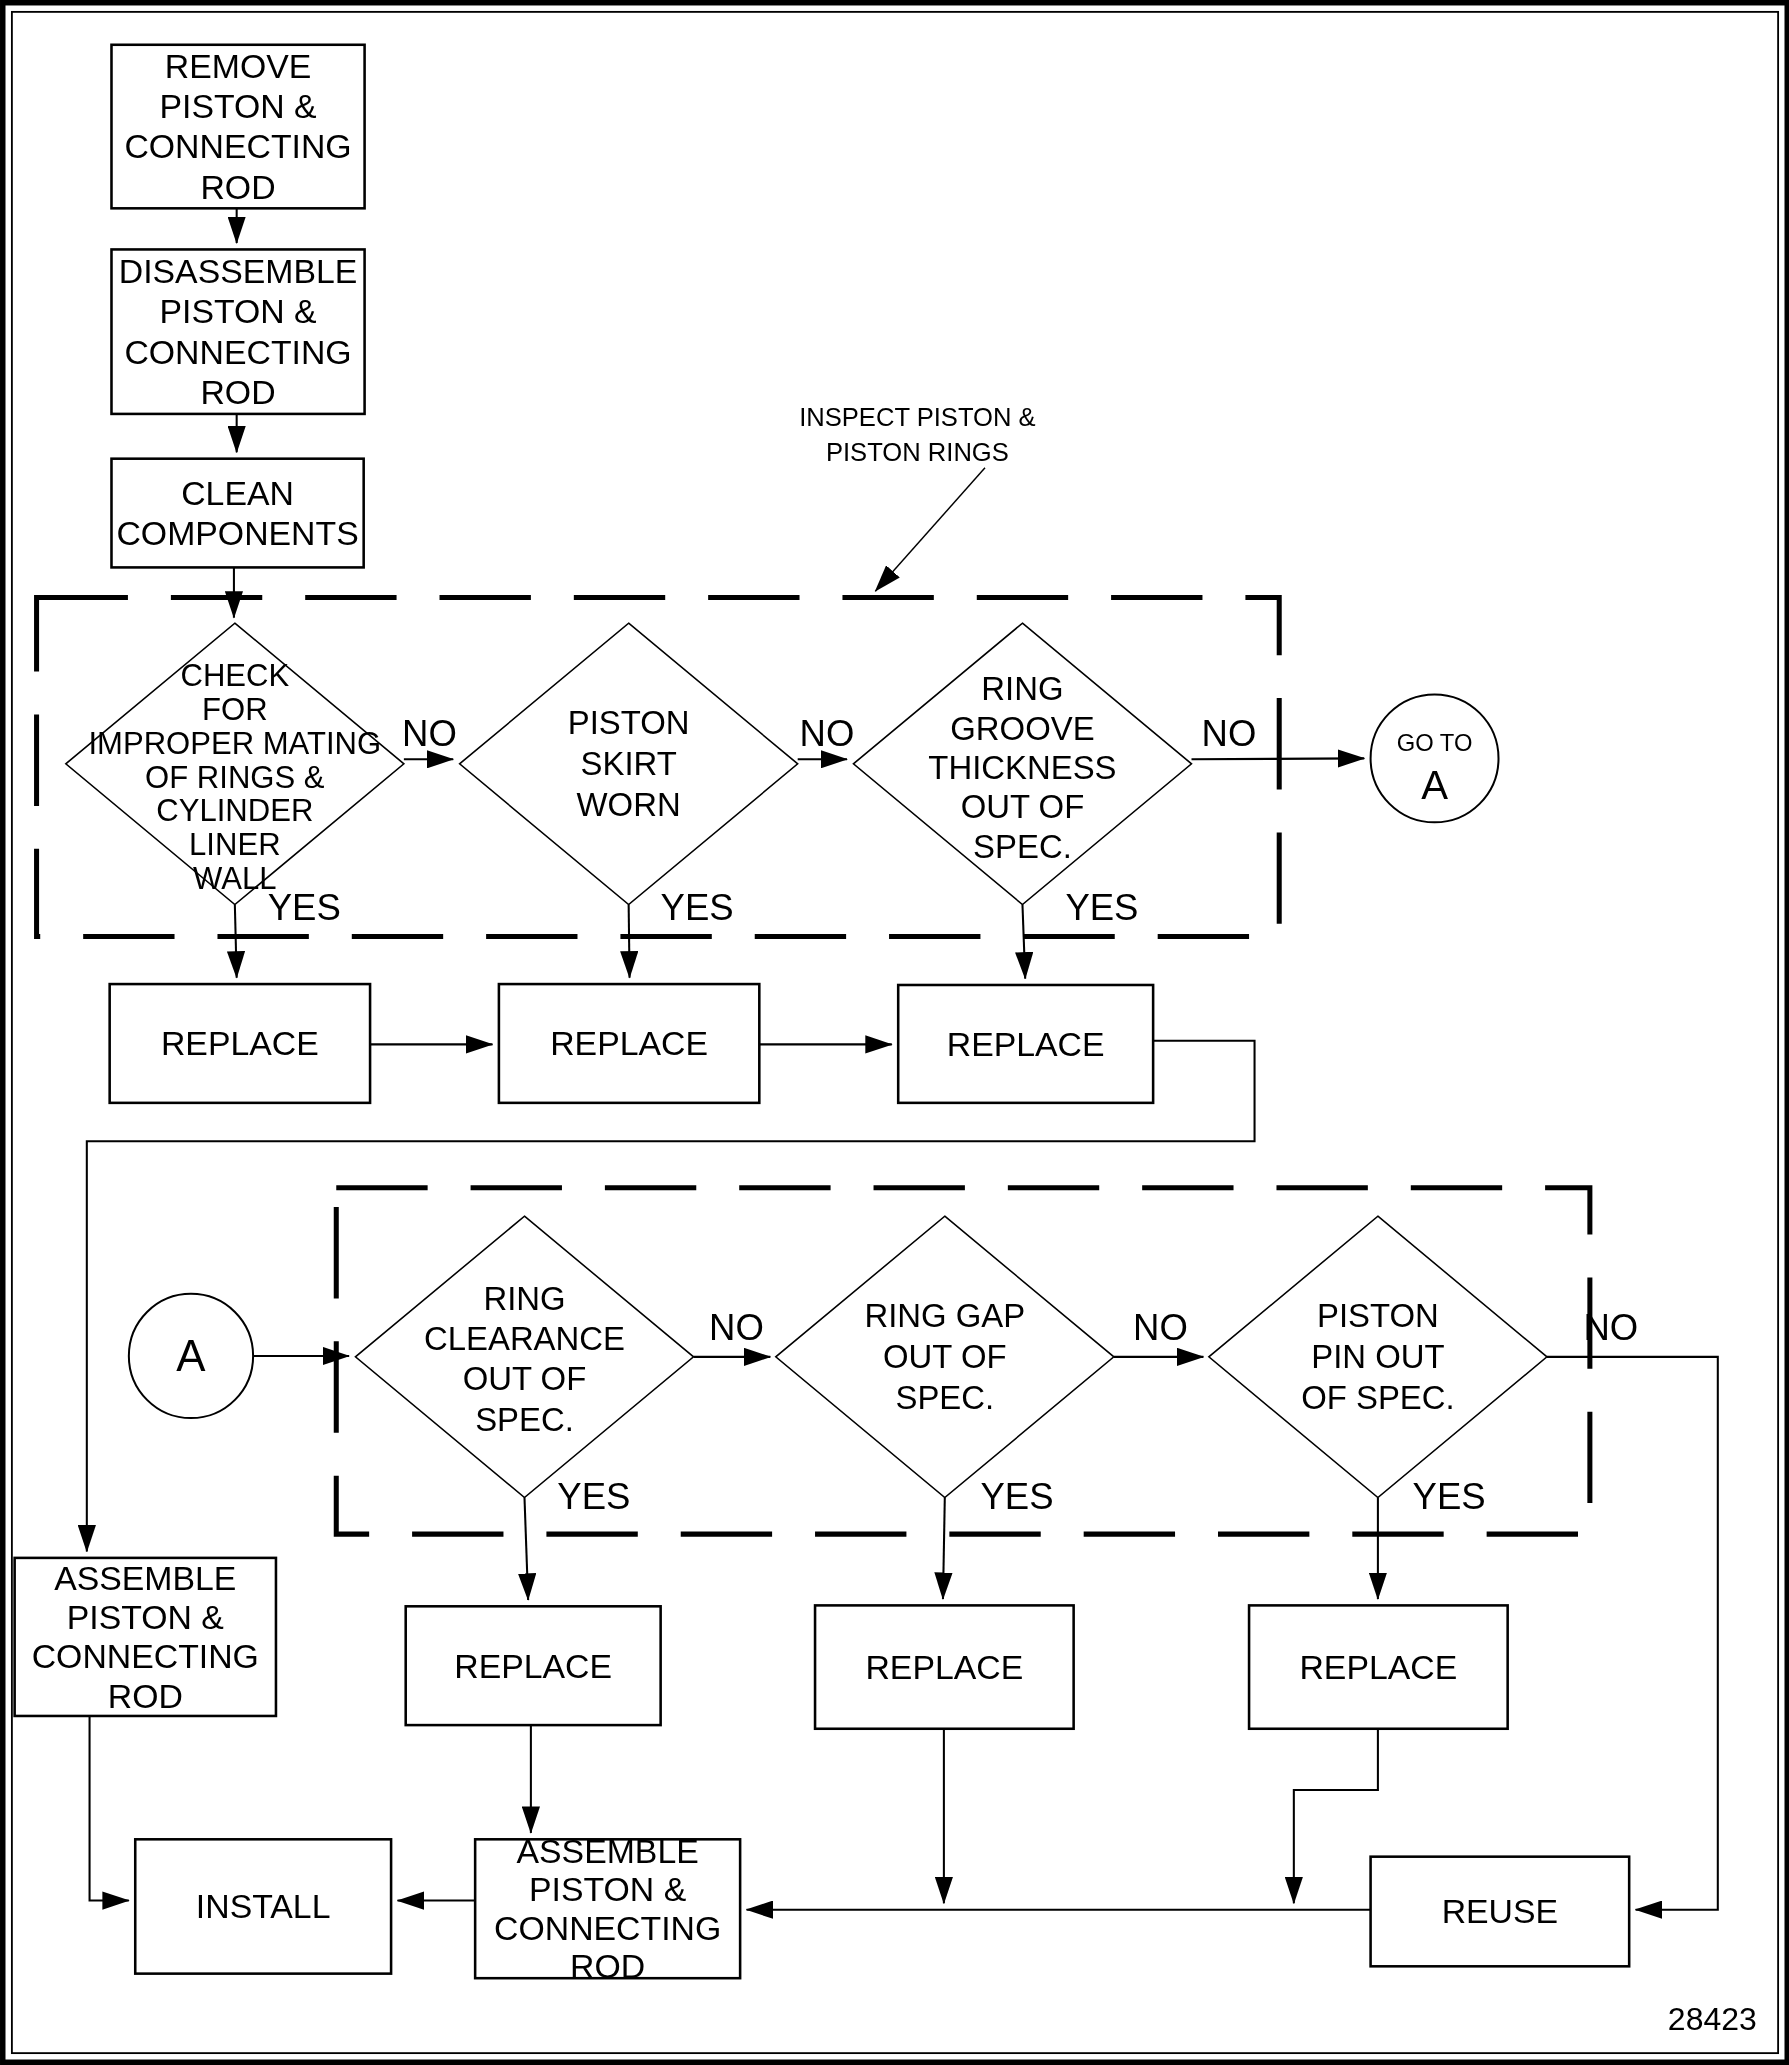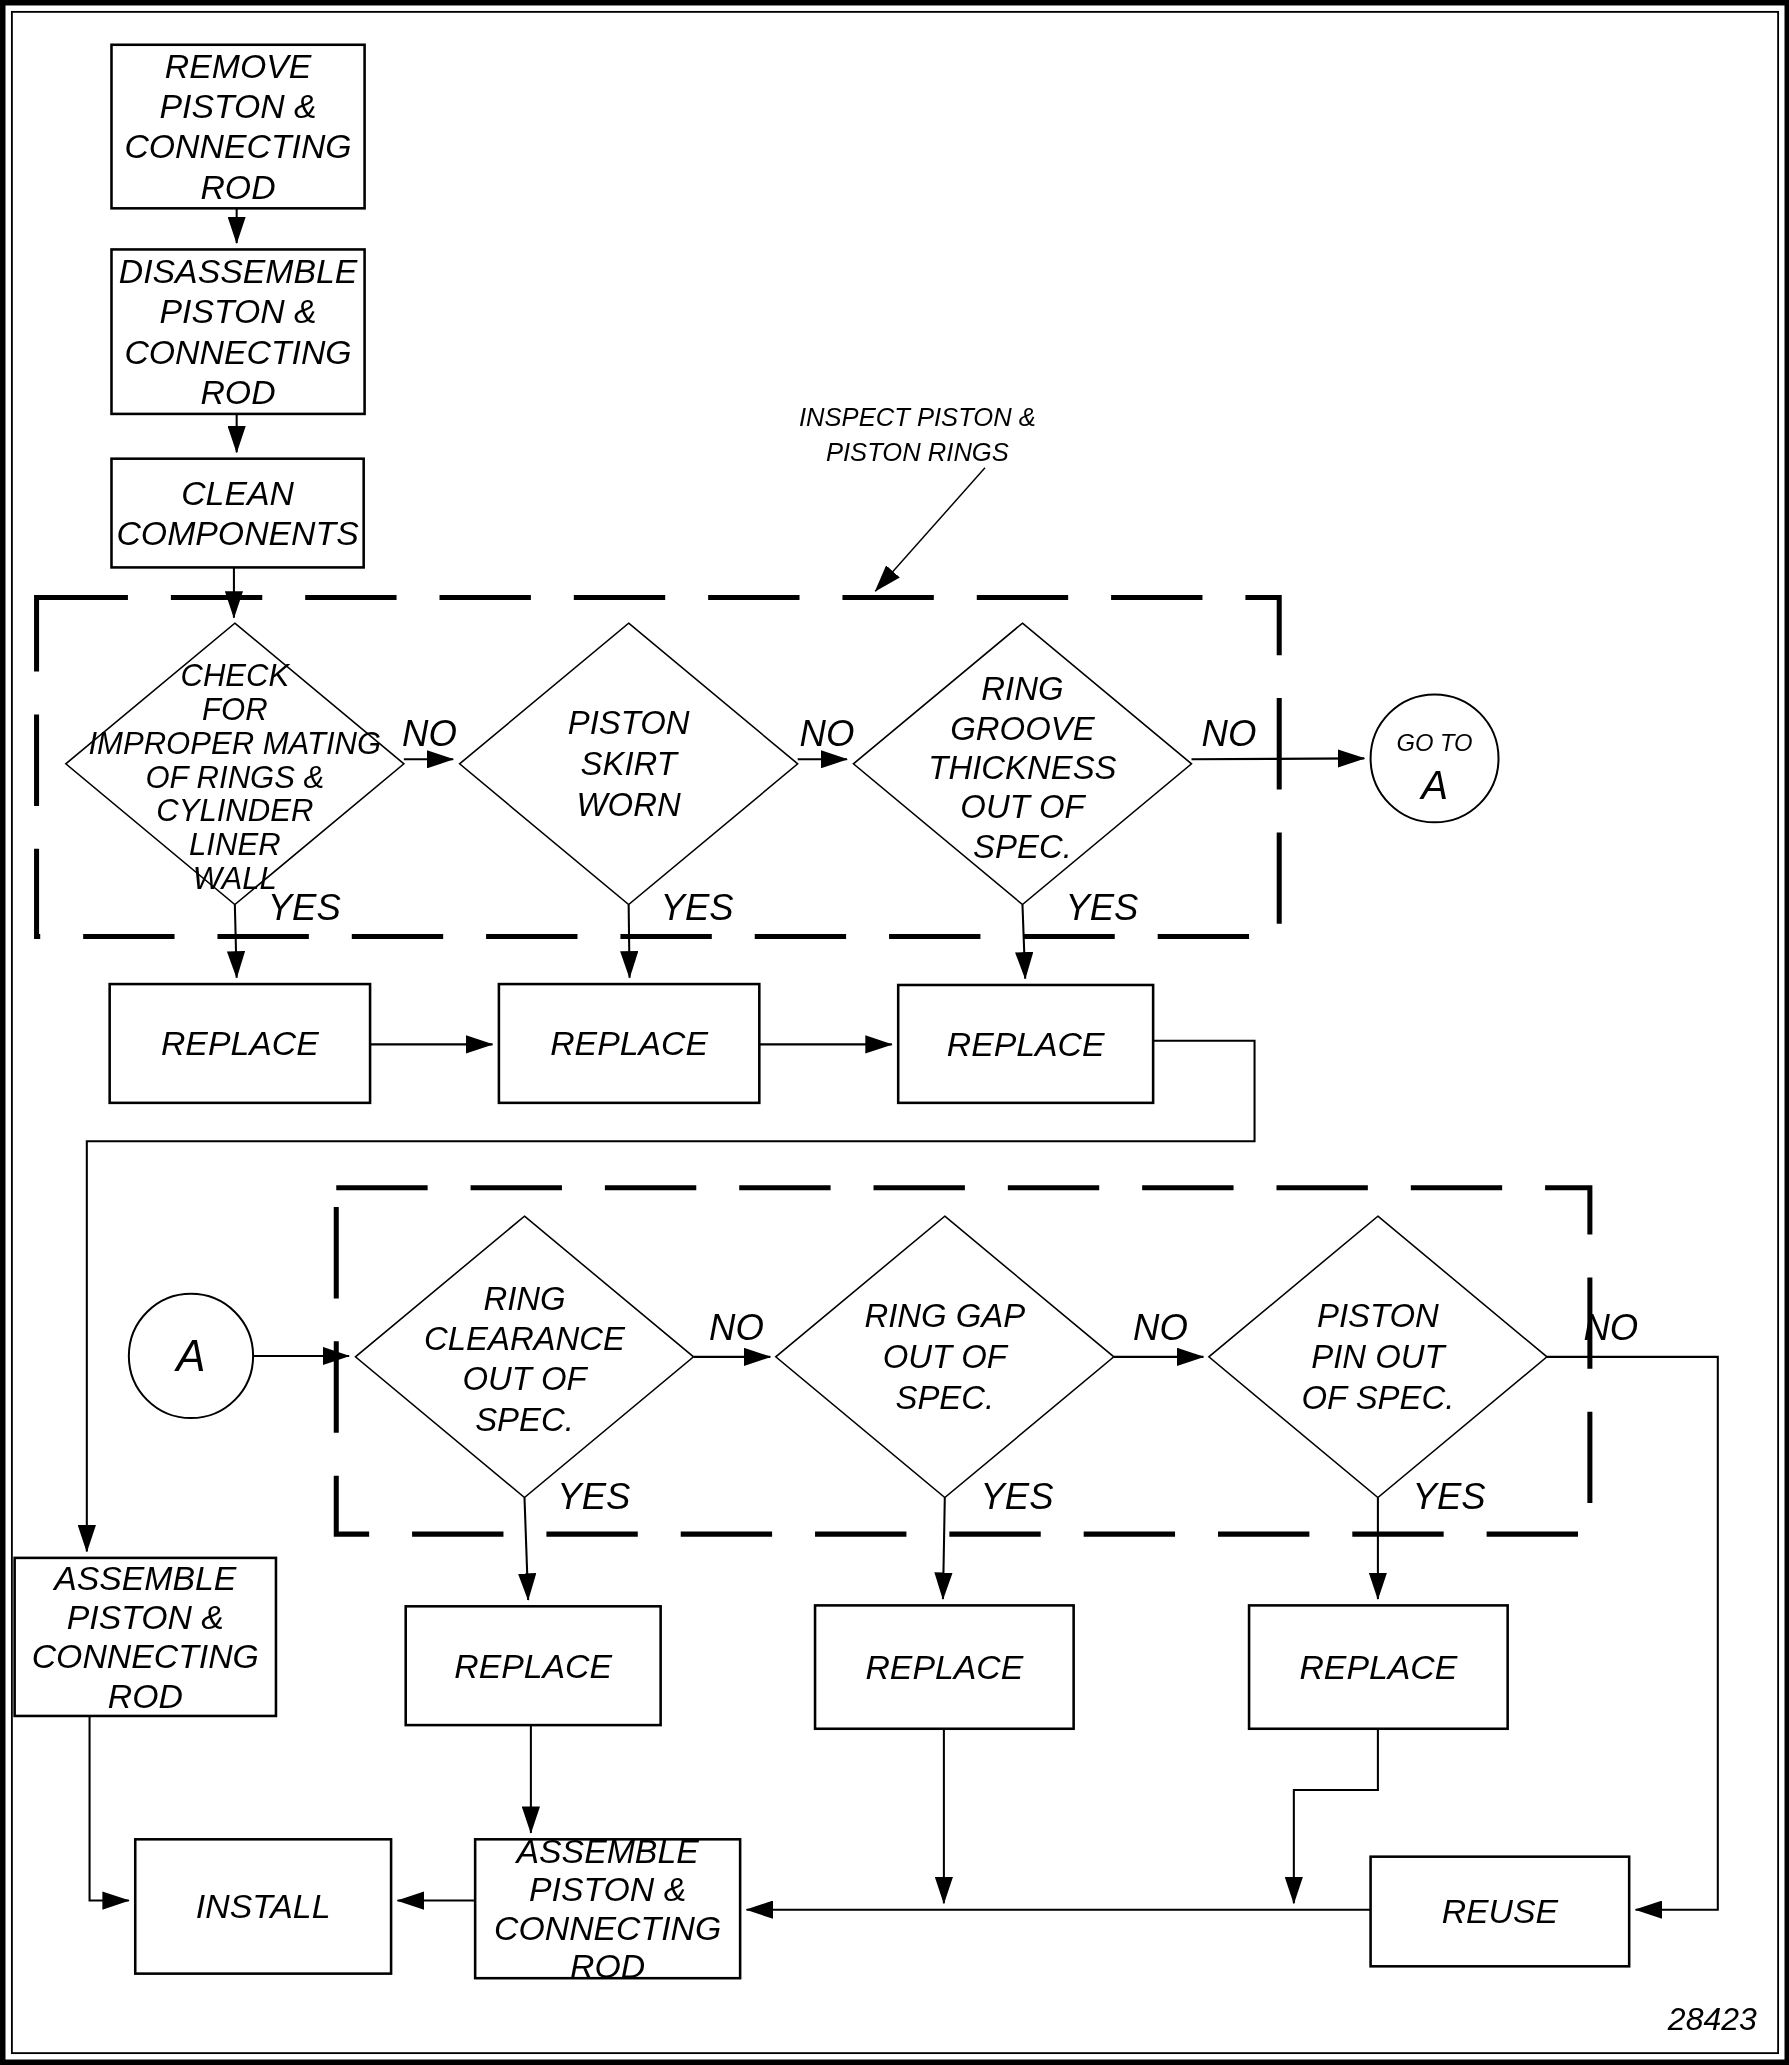--- a/index.html
+++ b/index.html
@@ -1,17 +1,17 @@
 <!DOCTYPE html>
 <html style="font-size:14.6px"><head>
 <meta charset="utf-8">
 <style>
   html,body{margin:0;padding:0;background:#ffffff;}
   .page{position:relative;width:1790px;height:2065px;background:#ffffff;overflow:hidden;
-        font-family:"Liberation Sans","DejaVu Sans",sans-serif;font-style:italic;}
+        font-family:"Liberation Sans","DejaVu Sans",sans-serif;}
   svg{position:absolute;left:0;top:0;}
   svg text{fill:#000000;font-family:"Liberation Sans","DejaVu Sans",sans-serif;}
   .node-shape{fill:#ffffff;stroke:#000000;}
   .edge{fill:none;stroke:#000000;stroke-width:2.25;}
   .leader{fill:none;stroke:#000000;stroke-width:1.6;}
   .dashed{fill:none;stroke:#000000;stroke-width:5.5;stroke-dasharray:100 47;}
   .frame-outer{fill:none;stroke:#000000;stroke-width:6;}
   .frame-inner{fill:none;stroke:#000000;stroke-width:2;}
 </style>
 </head>

